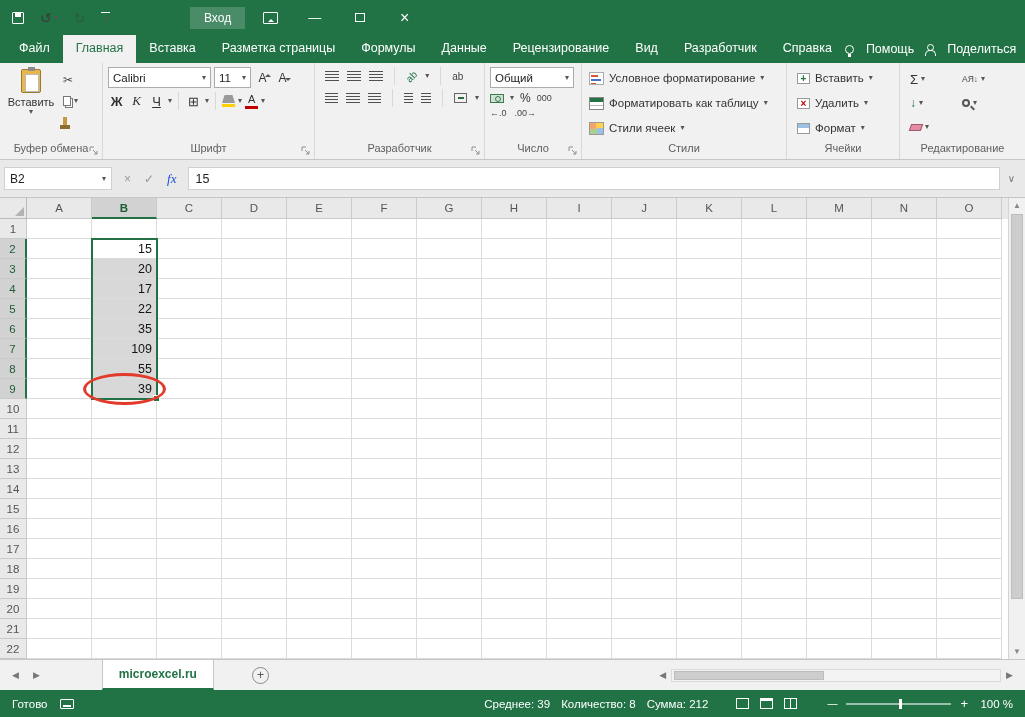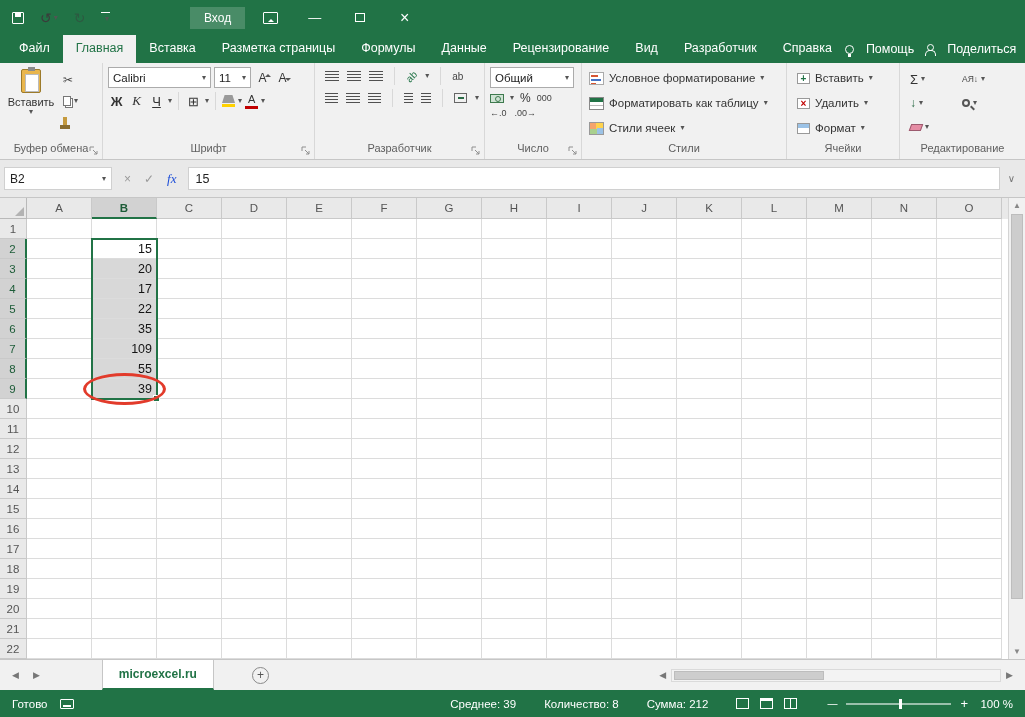--- a/index.html
+++ b/index.html
@@ -149,21 +149,21 @@
   .sheet-tab{margin-left:50px;background:#fff;color:#217346;font-weight:700;display:flex;align-items:center;padding:0 16px;border-left:1px solid #c6c6c6;border-right:1px solid #c6c6c6;border-bottom:2px solid #217346;font-size:12px}
   .add-sheet{width:17px;height:17px;border:1px solid #8a8a8a;border-radius:50%;display:flex;align-items:center;justify-content:center;color:#555;margin:auto 0 auto 38px;font-size:12px;line-height:1}
   .hscroll{margin-left:auto;display:flex;align-items:center;gap:5px;padding-right:12px;color:#777;font-size:9px}
   .htrack{width:330px;height:13px;background:#f3f3f3;border:1px solid #dadada;position:relative}
   .hthumb{position:absolute;left:2px;top:1px;width:150px;height:9px;background:#cdcdcd;border:1px solid #bdbdbd}
 
   
   .status{height:27px;background:#217346;color:#fff;display:flex;align-items:center;font-size:11.5px;padding:0 12px;gap:12px}
   .macro{width:14px;height:10px;border:1px solid #fff;border-radius:1px;position:relative}
   .macro:after{content:"";position:absolute;left:2px;top:5px;width:8px;height:2px;background:#fff}
-  .stats{margin-left:auto;display:flex;align-items:flex-end;gap:28px}
+  .stats{margin-left:auto;display:flex;align-items:flex-end;gap:11px}
   .view-icons{display:flex;align-items:center;gap:11px;margin-left:16px}
   .vi{width:13px;height:11px;border:1px solid #fff}
   .vi.v2{border-top-width:3px}
   .vi.v3{background:linear-gradient(to right,transparent 0 5px,#fff 5px 6px,transparent 6px)}
   .zoom{display:flex;align-items:center;gap:9px;margin-left:18px}
   .ztrack{width:105px;height:2px;background:rgba(255,255,255,.55);position:relative}
   .zthumb{position:absolute;left:50%;top:-4px;width:3px;height:10px;background:#fff}
   .zsign{font-size:13px}
   .zoomtxt{min-width:36px;text-align:right}
 </style>

